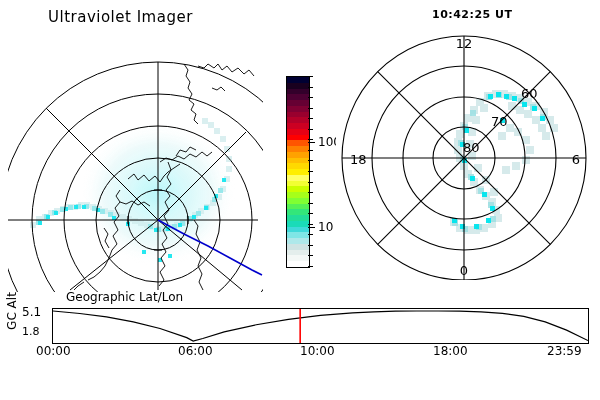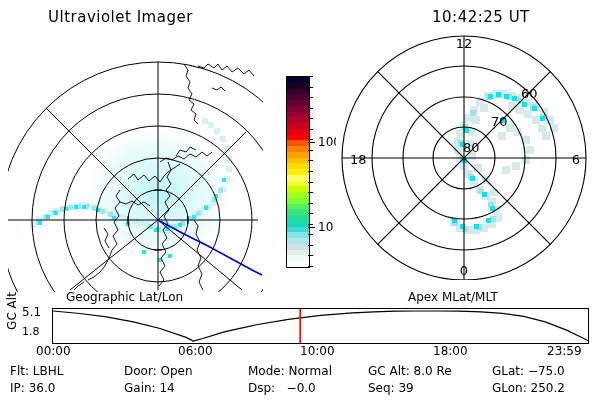--- a/index.html
+++ b/index.html
@@ -7,21 +7,21 @@
     width:600px;height:400px;overflow:hidden;position:relative;
     font-family:"DejaVu Sans","Liberation Sans",sans-serif;
     color:#000000;
   }
   .root{position:absolute;left:0;top:0;width:600px;height:400px;}
 
   
   .header{position:absolute;left:0;top:6px;width:580px;height:24px;}
   .hdr-title{position:absolute;left:48px;top:2px;font-size:15px;letter-spacing:.5px;}
   .hdr-date{position:absolute;left:274px;top:2px;font-size:15px;letter-spacing:.5px;}
-  .hdr-time{position:absolute;left:432px;top:2px;font-size:15px;letter-spacing:.5px;}
+  .hdr-time{position:absolute;left:432px;top:2px;font-size:11px;letter-spacing:.5px;font-weight:bold;}
 
   
   .panel{position:absolute;}
   .panel svg{display:block;}
 
   
   .cbar-wrap{position:absolute;left:265px;top:55px;width:90px;height:230px;}
   .cbar-axis-label{
     position:absolute;left:-60px;top:80px;width:180px;
     transform:rotate(-90deg);
@@ -388,21 +388,20 @@
       <text x="128" y="243" font-family="DejaVu Sans, sans-serif" font-size="13" text-anchor="middle" fill="#000000">0</text>
 
       <text x="185" y="66" font-family="DejaVu Sans, sans-serif" font-size="13" fill="#000000">60</text>
       <text x="155" y="94" font-family="DejaVu Sans, sans-serif" font-size="13" fill="#000000">70</text>
       <text x="127" y="120" font-family="DejaVu Sans, sans-serif" font-size="13" fill="#000000">80</text>
     </svg>
   </div>
 
   <div class="orbit-wrap">
     <div class="orbit-title-l">Geographic Lat/Lon</div>
-    <div class="orbit-title-r">Apex MLat/MLT</div>
 
     <div class="gcalt-rot">GC Alt</div>
     <div class="gc-y1">5.1</div>
     <div class="gc-y2">1.8</div>
 
     <div class="orbit-box">
       <svg width="535" height="34" viewBox="0 0 535 34" preserveAspectRatio="none" id="orbit-svg">
         <polyline id="orbit-curve" fill="none" stroke="#000000" stroke-width="1.2" points="0.00,2.00 26.75,4.50 53.50,7.83 80.25,12.83 107.00,19.50 133.75,28.67 140.17,32.00 149.80,29.50 171.20,22.83 203.30,15.75 235.40,10.33 267.50,6.37 299.60,3.87 321.00,2.83 342.40,2.21 363.80,2.00 385.20,2.00 406.60,2.21 428.00,2.83 449.40,4.29 470.80,7.42 492.20,12.83 513.60,21.17 535.00,31.58"></polyline>
         <line id="orbit-marker" x1="247.17" y1="0" x2="247.17" y2="34" stroke="#ff0000" stroke-width="1.6"></line>
       </svg>
@@ -410,27 +409,14 @@
 
     <div class="xlabels" id="xlabels">
         <span style="left: 36px;">00:00</span>
         <span style="left: 178px;">06:00</span>
         <span style="left: 300px;">10:00</span>
         <span style="left: 433px;">18:00</span>
         <span style="left: 547px;">23:59</span>
       </div>
   </div>
 
-  <div class="status">
-    <div class="cell" style="left:10px;top:0;">Flt: LBHL</div>
-    <div class="cell" style="left:124px;top:0;">Door: Open</div>
-    <div class="cell" style="left:248px;top:0;">Mode: Normal</div>
-    <div class="cell" style="left:368px;top:0;">GC Alt: 8.0 Re</div>
-    <div class="cell" style="left:492px;top:0;">GLat: −75.0</div>
-
-    <div class="cell" style="left:10px;top:17px;">IP: 36.0</div>
-    <div class="cell" style="left:124px;top:17px;">Gain: 14</div>
-    <div class="cell" style="left:248px;top:17px;">Dsp:   −0.0</div>
-    <div class="cell" style="left:368px;top:17px;">Seq: 39</div>
-    <div class="cell" style="left:492px;top:17px;">GLon: 250.2</div>
-  </div>
 
 </div>
 
 </body></html>

